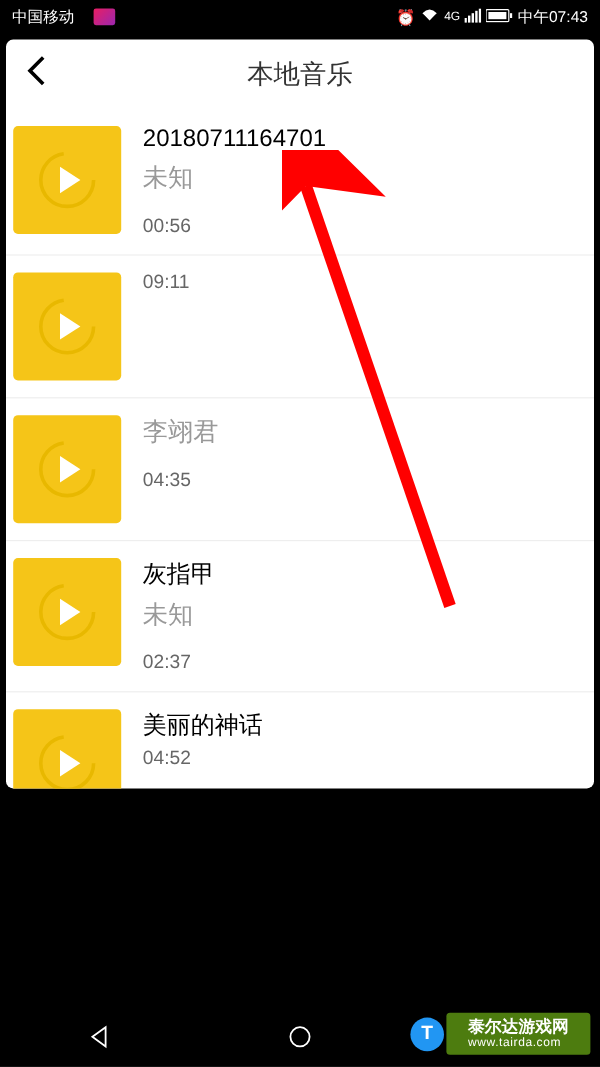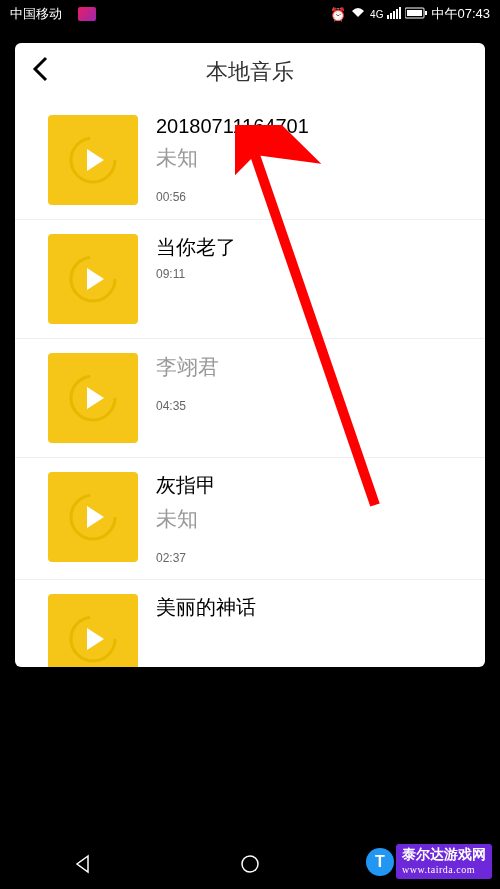--- a/index.html
+++ b/index.html
@@ -36,21 +36,21 @@
       gap: 4px;
     }
     .logo-box {
       width: 18px;
       height: 14px;
       background: linear-gradient(135deg, #e91e63, #9c27b0);
       border-radius: 2px;
     }
     .main-container {
       background: #fff;
-      margin: 15px;
+      margin: 5px;
       border-radius: 6px;
       height: 624px;
       overflow: hidden;
     }
     .header {
       display: flex;
       align-items: center;
       padding: 14px 16px;
       position: relative;
     }
@@ -66,21 +66,21 @@
       font-size: 22px;
       color: #333;
       text-align: center;
       width: 100%;
     }
     .song-list {
       padding: 0;
     }
     .song-item {
       display: flex;
-      padding: 14px 33px;
+      padding: 14px 6px;
       border-bottom: 1px solid #eee;
       align-items: flex-start;
       cursor: pointer;
     }
     .song-thumb {
       width: 90px;
       height: 90px;
       background: #f5c518;
       border-radius: 4px;
       display: flex;
@@ -101,21 +101,21 @@
       font-size: 20px;
       color: #000;
       margin-bottom: 6px;
     }
     .song-artist {
       font-size: 21px;
       color: #999;
       margin-bottom: 18px;
     }
     .song-duration {
-      font-size: 12px;
+      font-size: 16px;
       color: #666;
     }
     .nav-bar {
       position: absolute;
       bottom: 0;
       left: 0;
       right: 0;
       height: 50px;
       background: #000;
       display: flex;
@@ -150,28 +150,27 @@
       border-radius: 50%;
       display: flex;
       align-items: center;
       justify-content: center;
       color: #fff;
       font-size: 16px;
       font-weight: bold;
       margin-right: 2px;
     }
     .watermark-text {
-      background: #6d28d9;
+      background: #4d7c0f;
       color: #fff;
-      padding: 3px 6px;
+      padding: 3px 18px;
       font-size: 14px;
       font-weight: bold;
       border-radius: 3px;
       line-height: 1.2;
-      font-family: Liberation Serif, serif;
     }
     .watermark-sub {
       display: block;
       font-size: 10px;
       font-weight: normal;
       letter-spacing: 0.5px;
     }
   </style>
 </head>
 <body>
@@ -235,21 +234,20 @@
     </div>
 
     <div class="song-item">
       <div class="song-thumb">
         <svg viewBox="0 0 50 50">
             <circle cx="25" cy="25" r="22" fill="none" stroke="#e8b800" stroke-width="3" stroke-dasharray="100 40"></circle>
             <path fill="#fff" d="M19 14 L36 25 L19 36 Z"></path>
           </svg>
       </div>
       <div class="song-info">
-        <div class="song-title">当你老了</div>
         <div class="song-duration">09:11</div>
       </div>
     </div>
 
     <div class="song-item">
       <div class="song-thumb">
         <svg viewBox="0 0 50 50">
             <circle cx="25" cy="25" r="22" fill="none" stroke="#e8b800" stroke-width="3" stroke-dasharray="100 40"></circle>
             <path fill="#fff" d="M19 14 L36 25 L19 36 Z"></path>
           </svg>
@@ -276,20 +274,21 @@
 
     <div class="song-item">
       <div class="song-thumb">
         <svg viewBox="0 0 50 50">
             <circle cx="25" cy="25" r="22" fill="none" stroke="#e8b800" stroke-width="3" stroke-dasharray="100 40"></circle>
             <path fill="#fff" d="M19 14 L36 25 L19 36 Z"></path>
           </svg>
       </div>
       <div class="song-info">
         <div class="song-title">美丽的神话</div>
+        <div class="song-duration">04:52</div>
       </div>
     </div>
   </div>
 </div>
 
 <div class="arrow-overlay">
   <svg width="180" height="390" viewBox="0 0 180 390">
     <defs>
       <marker id="arrowhead" markerWidth="12" markerHeight="12" refX="3" refY="6" orient="auto">
         <path d="M0,0 L12,6 L0,12 L3,6 Z" fill="#ff0000"></path>

